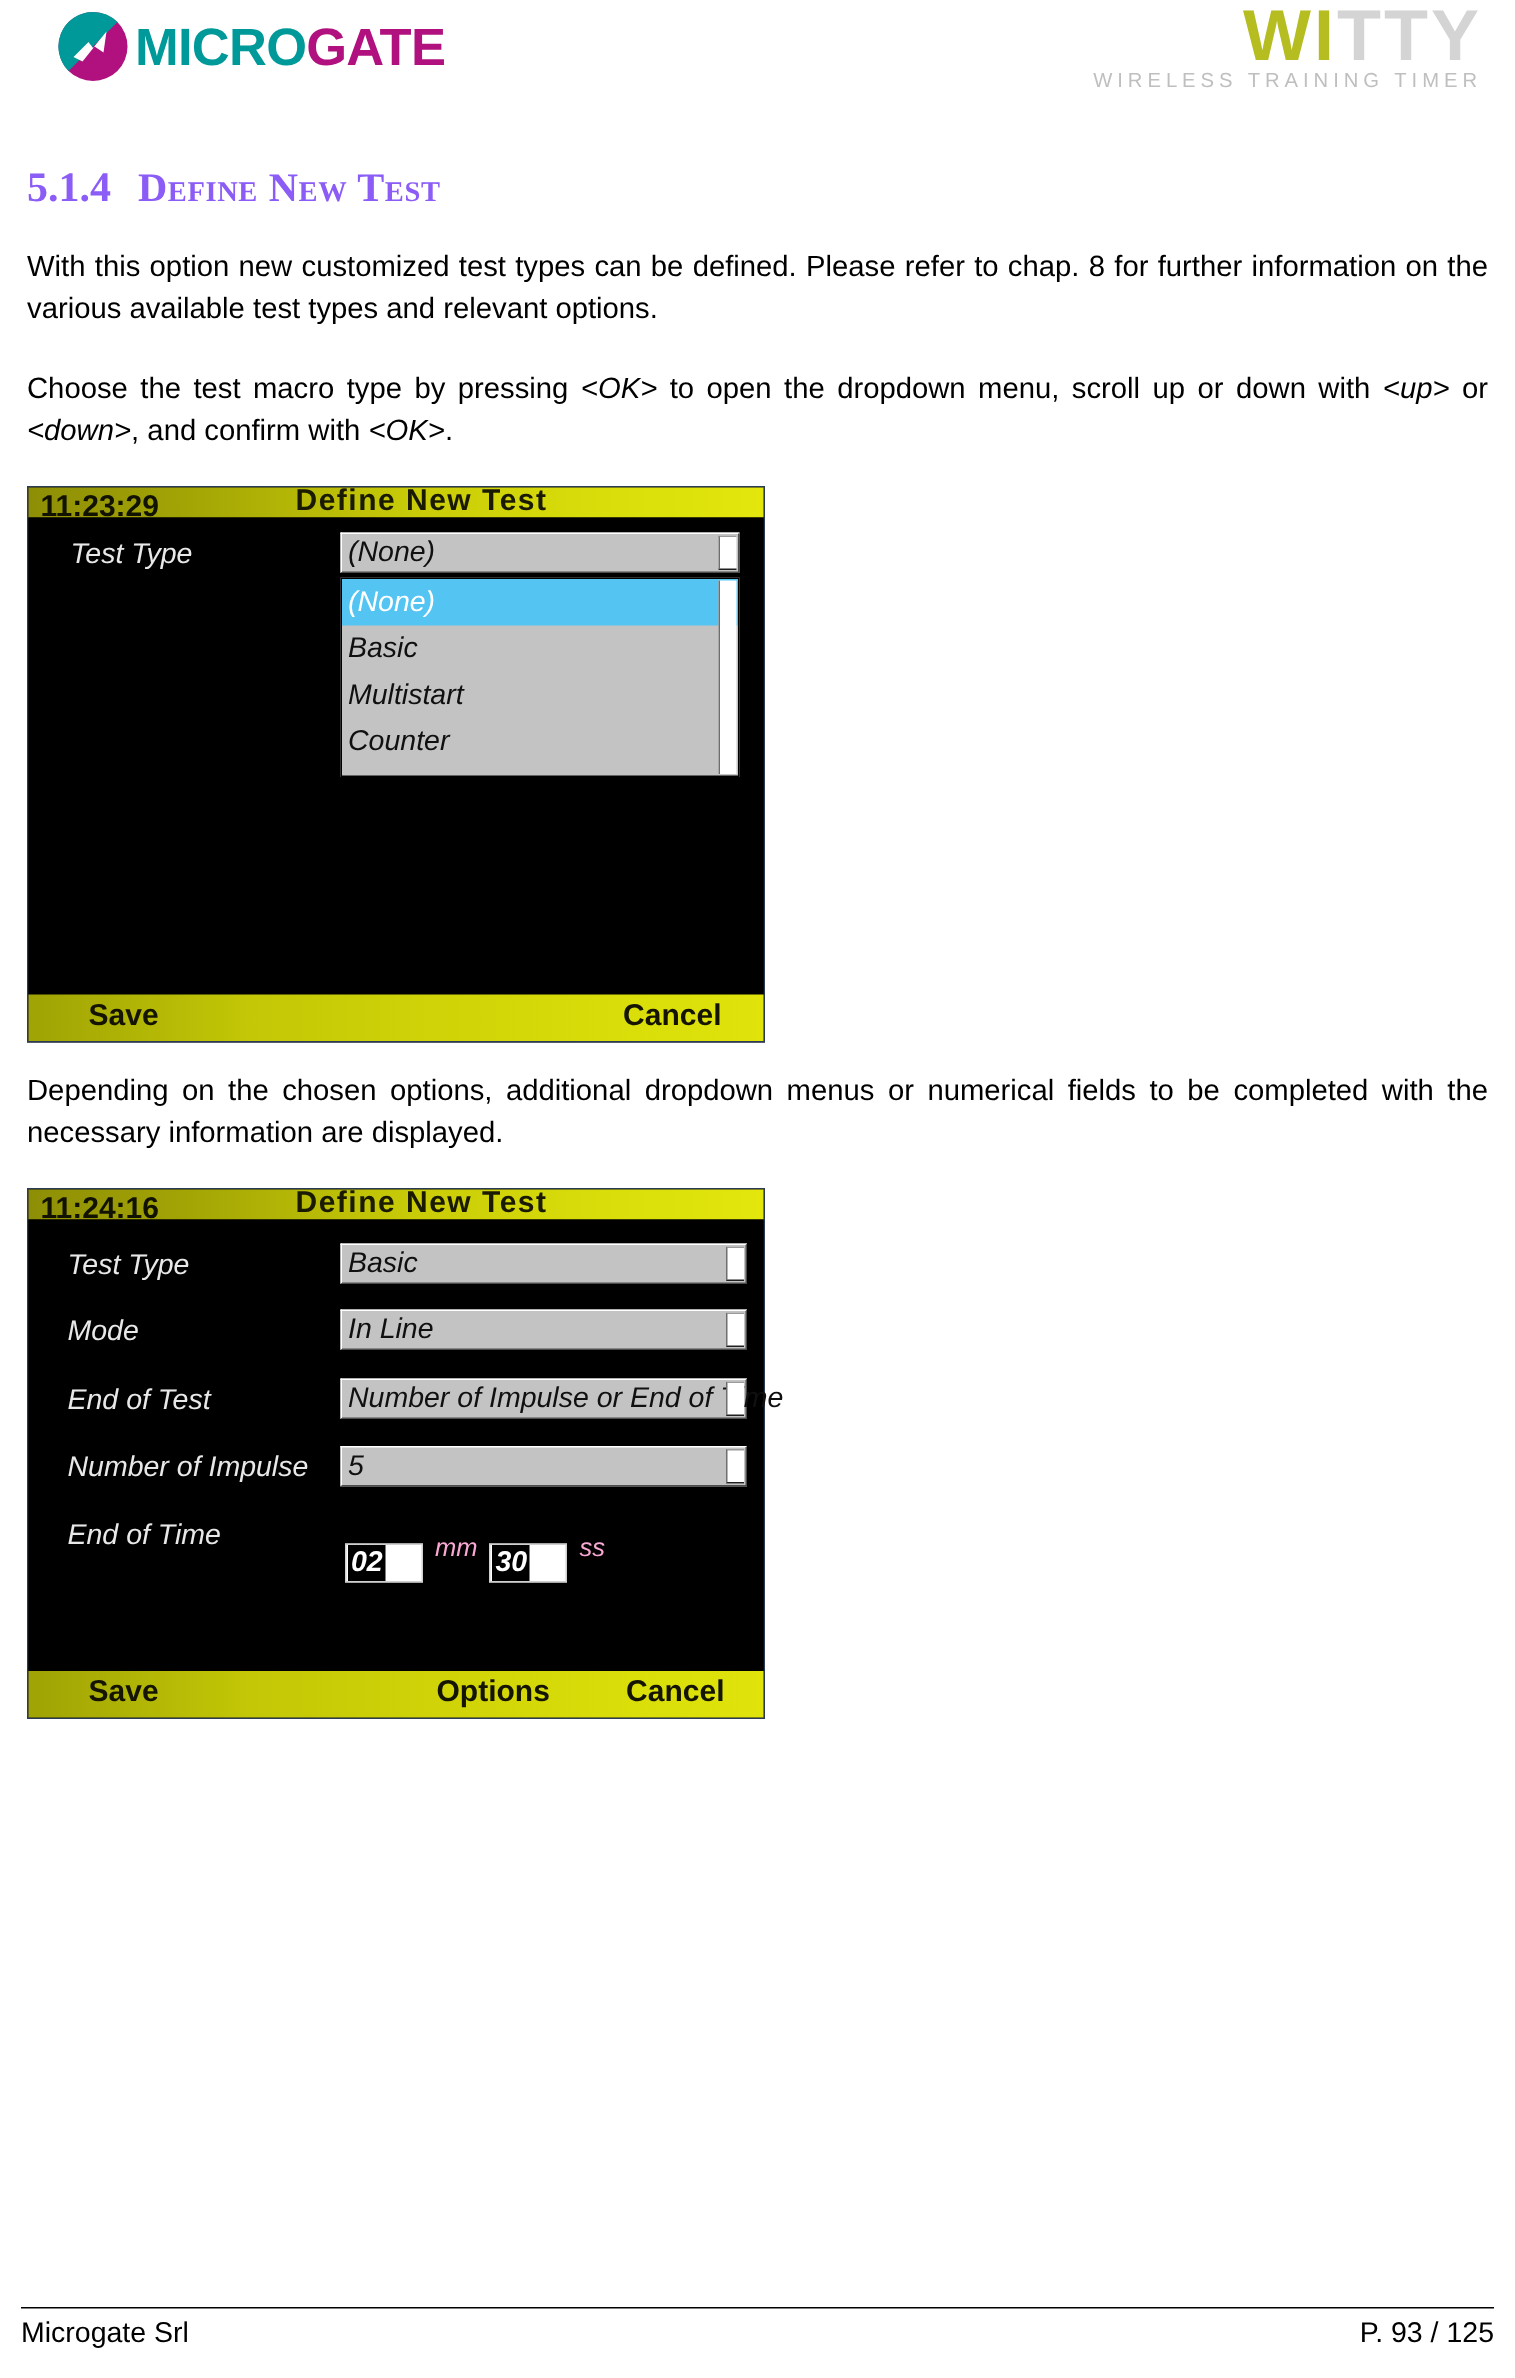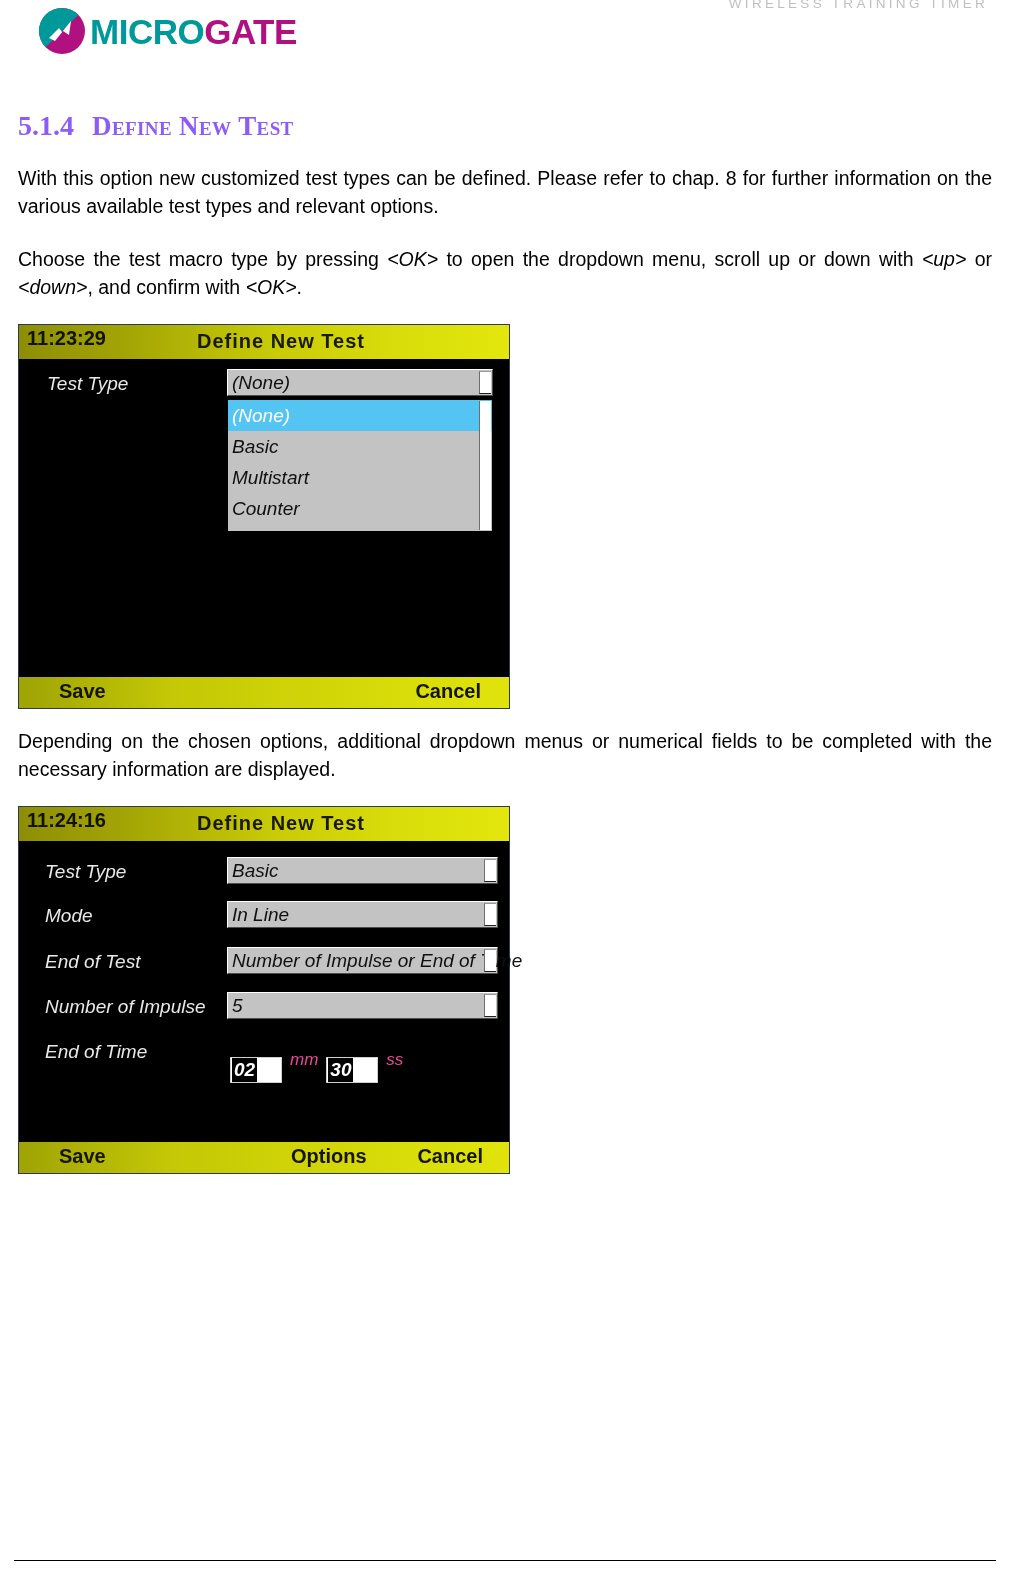--- a/index.html
+++ b/index.html
@@ -116,21 +116,21 @@
   .device {
     margin: 22px 0 0 4px;
     width: 492px;
     border: 1px solid #2b3a55;
     background: #000000;
     position: relative;
     box-sizing: border-box;
     font-family: "Liberation Sans", sans-serif;
   }
   .dev-titlebar {
-    height: 34px;
+    height: 20px;
     background: linear-gradient(to right, #8e8e06 0%, #a3a505 22%, #c8cb07 52%, #d7db0a 74%, #e3e70c 100%);
     display: flex;
     align-items: center;
     position: relative;
   }
   .dev-time {
     position: absolute;
     left: 8px;
     top: 2px;
     font-size: 20px;
@@ -255,21 +255,21 @@
   .numval {
     background: #000000;
     color: #ffffff;
     font-size: 19px;
     font-weight: bold;
     line-height: 1;
     padding: 2px 2px 3px 2px;
     margin-left: 1px;
   }
   .unit {
-    color: #ec4899;
+    color: #f9a8d4;
     font-size: 17px;
     margin: 0 8px;
   }
 
   
   .footer {
     position: absolute;
     left: 14px;
     right: 14px;
     bottom: 18px;
@@ -298,20 +298,21 @@
         <svg width="48" height="48" viewBox="0 0 48 48">
           <circle cx="24" cy="24" r="23" fill="#b0117f"></circle>
           <path d="M24 1 A23 23 0 0 0 7.7 40.3 L40.3 7.7 A22.9 22.9 0 0 0 24 1 Z" fill="#009999"></path>
           <path d="M11 31 L21 21 L24 25 L33 14 L31 28 L25 24 L17 34 Z" fill="#ffffff"></path>
         </svg>
       </span>
       <span class="mg-word"><span class="teal">MICRO</span><span class="mag">GATE</span></span>
     </div>
 
     <div class="logo-witty">
+      <div class="witty-word"><span class="wi">WI</span><span class="tty">TTY</span></div>
       <div class="witty-sub">WIRELESS  TRAINING  TIMER</div>
     </div>
 
   </div>
 
   <div class="section-heading">
     <span class="sh-num">5.1.4</span>
     <span class="sh-title">Define New Test</span>
   </div>
 
@@ -402,15 +403,19 @@
 
     <div class="dev-bottombar">
       <span class="softkey" style="left:40px;">Save</span>
       <span class="softkey" style="left:272px;">Options</span>
       <span class="softkey" style="right:26px;">Cancel</span>
     </div>
   </div>
 
   <div class="footer">
     <div class="footer-rule"></div>
+    <div class="footer-inner">
+      <span>Microgate Srl</span>
+      <span>P. 93 / 125</span>
+    </div>
   </div>
 
 </div>
 
 </body></html>

